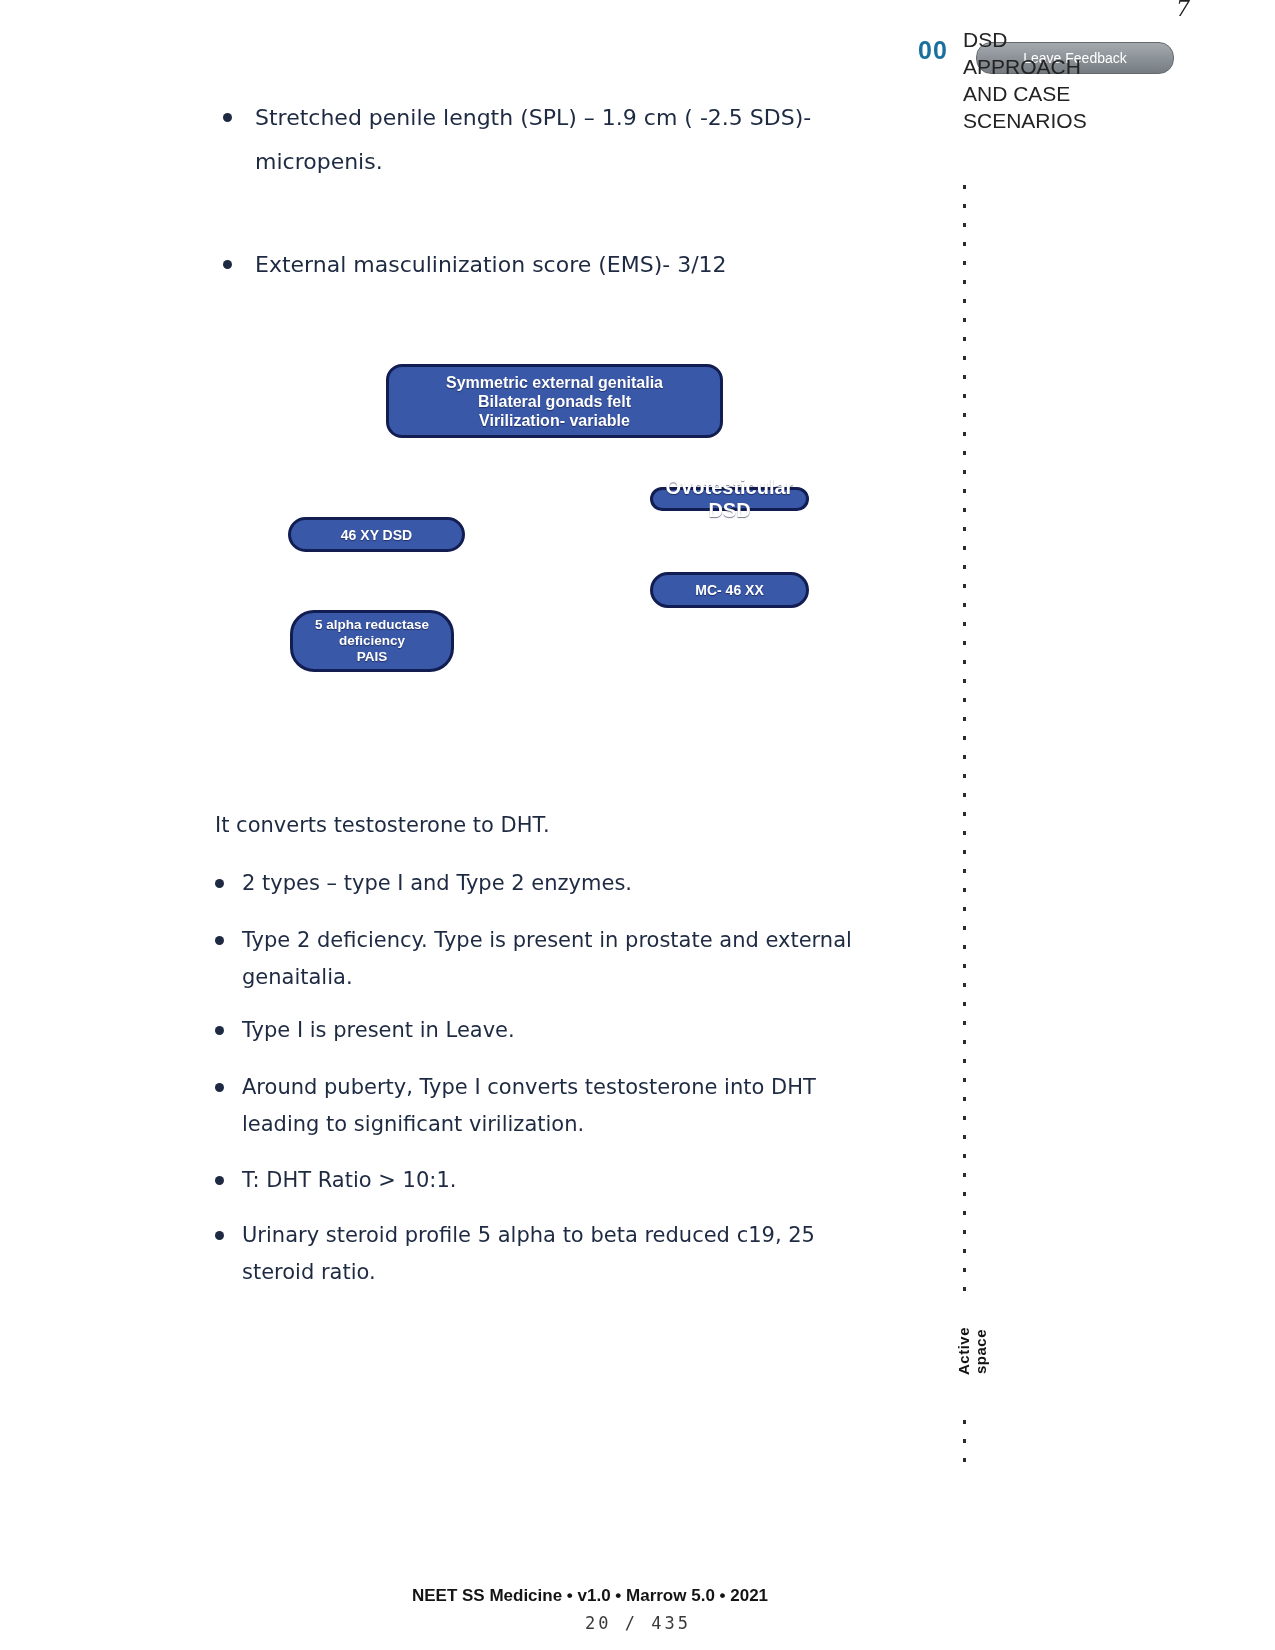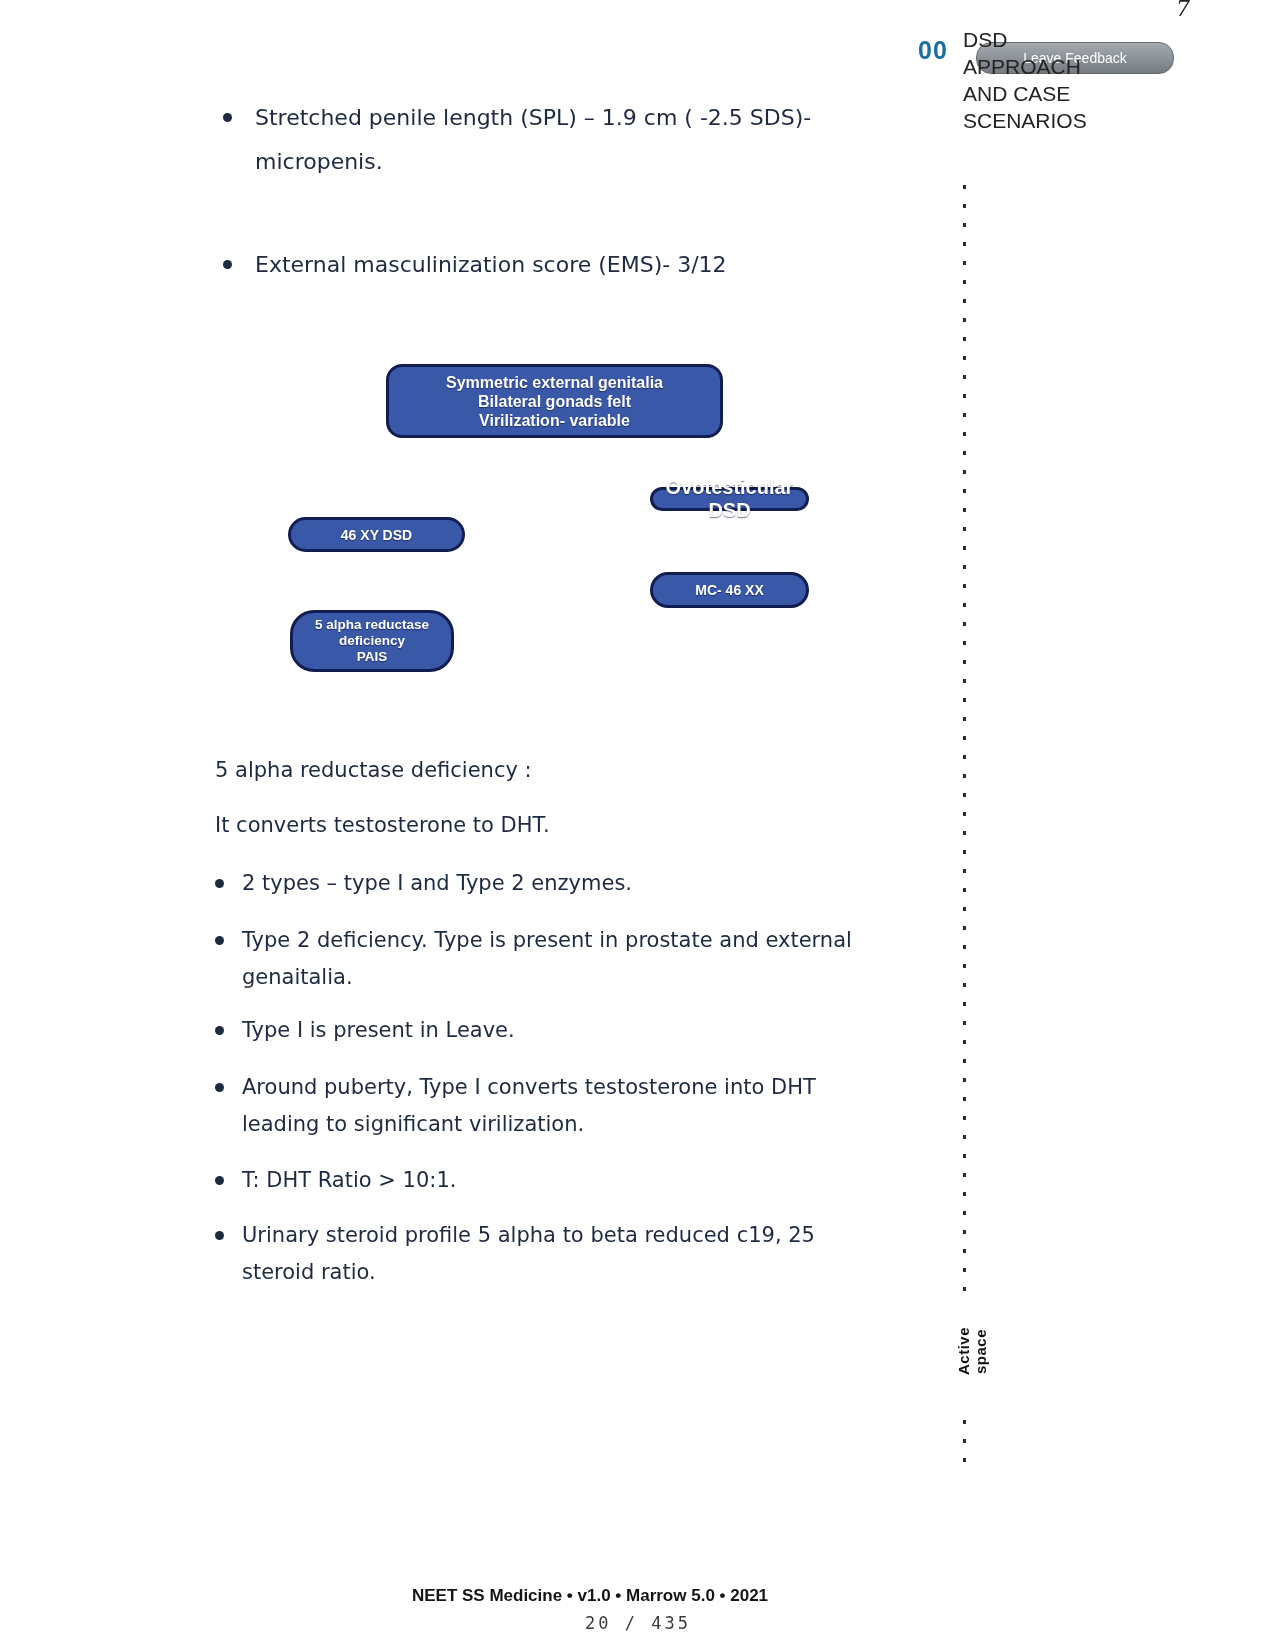--- a/index.html
+++ b/index.html
@@ -114,21 +114,20 @@
 Bilateral gonads felt
 Virilization-  variable</div>
     <div class="fc-box fc-pill-l">46 XY DSD</div>
     <div class="fc-box fc-pill-r">Ovotesticular DSD</div>
     <div class="fc-box fc-child-l ml">5 alpha reductase
 deficiency
 PAIS</div>
     <div class="fc-box fc-child-r">MC- 46 XX</div>
   </div>
 
-  <div class="note-line hand" style="top:752px">5 alpha reductase deficiency :</div>
   <div class="note-line hand" style="top:807px">It converts testosterone to DHT.</div>
 
   <div class="note-point hand ml" style="top:865px">2 types – type I and Type 2 enzymes.</div>
   <div class="note-point hand ml" style="top:922px">Type 2 deficiency. Type  is present in prostate and external
 genaitalia.</div>
   <div class="note-point hand ml" style="top:1012px">Type I is present in Leave.</div>
   <div class="note-point hand ml" style="top:1069px">Around puberty, Type I converts testosterone into DHT
 leading to significant virilization.</div>
   <div class="note-point hand ml" style="top:1162px">T: DHT Ratio &gt; 10:1.</div>
   <div class="note-point hand ml" style="top:1217px">Urinary steroid profile 5 alpha to beta reduced c19, 25

